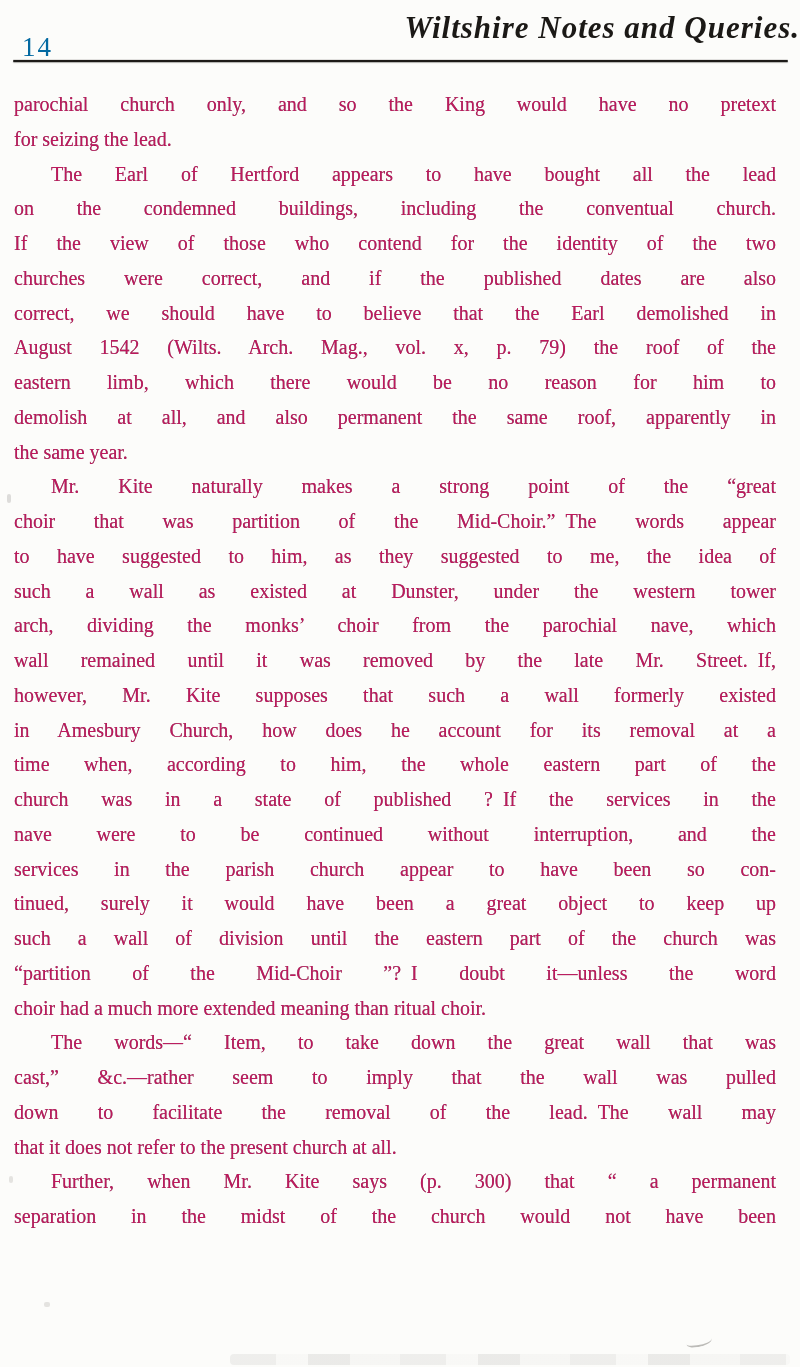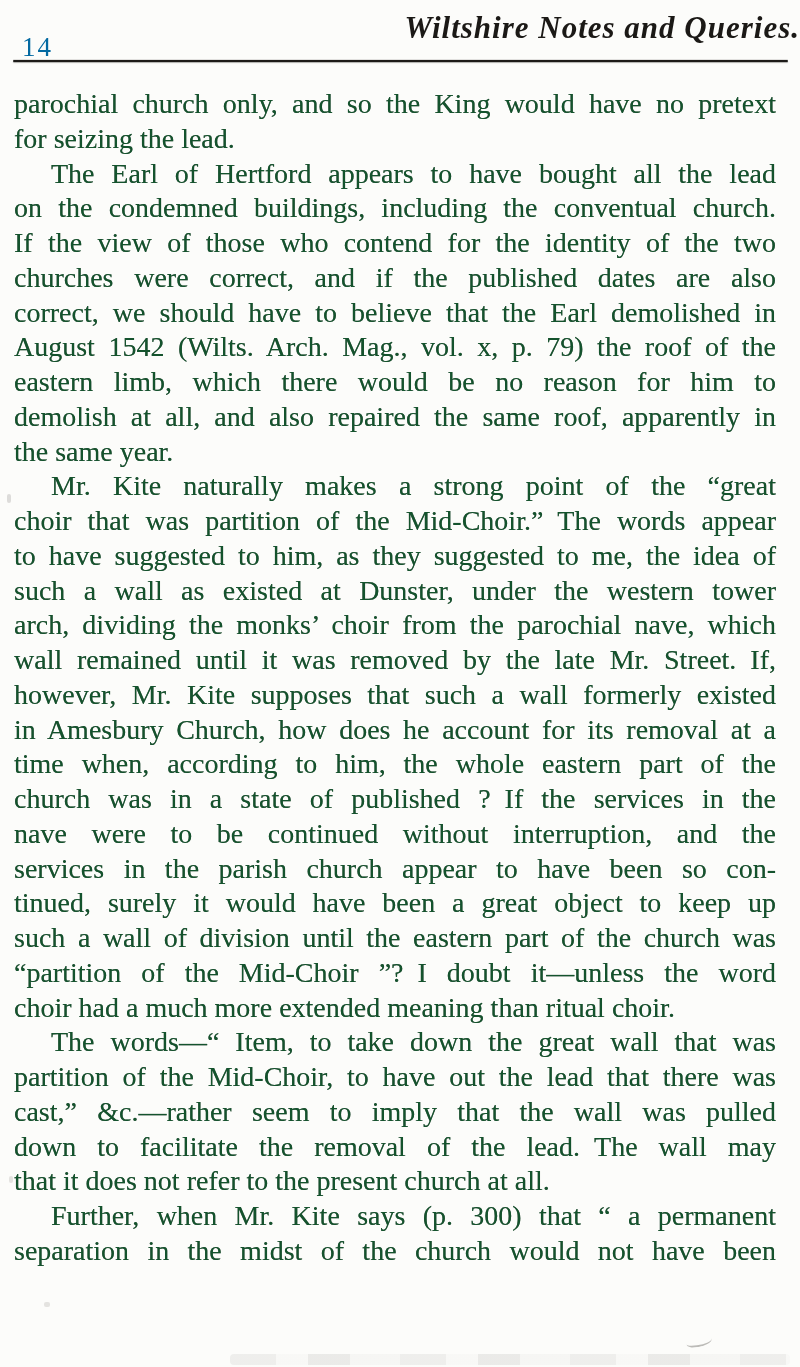--- a/index.html
+++ b/index.html
@@ -24,25 +24,25 @@
   .header-rule{
     position:absolute;left:13px;top:60px;width:775px;height:2px;
     background:#1d1b18;border-radius:1px;
     box-shadow:0 1px 1px rgba(30,28,25,.35), 0 -1px 0 rgba(30,28,25,.12);
   }
   .page-body{
     position:absolute;left:14px;top:87px;width:762px;
   }
   .line{
     height:34.75px;line-height:34.75px;
-    font-size:28px;
+    font-size:20px;
     text-align:justify;
     text-align-last:justify;
     white-space:normal;
-    color:#14532d;
+    color:#be185d;
     text-shadow:0 0 .5px rgba(20,18,16,.55);
   }
   .line.end{text-align-last:left;}
   .line.indent{text-indent:37px;}
   .it{}
   
   .speck{position:absolute;background:#55504a;border-radius:2px;}
   .sp1{left:7px;top:494px;width:4px;height:9px;opacity:.18;}
   .sp2{left:9px;top:1176px;width:4px;height:7px;opacity:.14;}
   .sp3{left:44px;top:1302px;width:6px;height:5px;opacity:.14;}
@@ -74,40 +74,39 @@
   <div class="page-body" id="body-lines">
       <div class="line"><span>parochial church only, and so the King would have no pretext</span></div>
       <div class="line end"><span>for seizing the lead.</span></div>
       <div class="line indent"><span>The Earl of Hertford appears to have bought all the lead</span></div>
       <div class="line"><span>on the condemned buildings, including the conventual church.</span></div>
       <div class="line"><span>If the view of those who contend for the identity of the two</span></div>
       <div class="line"><span>churches were correct, and if the published dates are also</span></div>
       <div class="line"><span>correct, we should have to believe that the Earl demolished in</span></div>
       <div class="line"><span>August 1542 (</span><span class="it">Wilts. Arch. Mag.</span><span>, vol. x, p. 79) the roof of the</span></div>
       <div class="line"><span>eastern limb, which there would be no reason for him to</span></div>
-      <div class="line"><span>demolish at all, and also repaired the same roof, apparently in</span></div>
+      <div class="line"><span>demolish at all, and also permanent the same roof, apparently in</span></div>
       <div class="line end"><span>the same year.</span></div>
       <div class="line indent"><span>Mr. Kite naturally makes a strong point of the “great</span></div>
       <div class="line"><span>choir that was partition of the Mid-Choir.” The words appear</span></div>
       <div class="line"><span>to have suggested to him, as they suggested to me, the idea of</span></div>
       <div class="line"><span>such a wall as existed at Dunster, under the western tower</span></div>
       <div class="line"><span>arch, dividing the monks’ choir from the parochial nave, which</span></div>
       <div class="line"><span>wall remained until it was removed by the late Mr. Street. If,</span></div>
       <div class="line"><span>however, Mr. Kite supposes that such a wall formerly existed</span></div>
       <div class="line"><span>in Amesbury Church, how does he account for its removal at a</span></div>
       <div class="line"><span>time when, according to him, the whole eastern part of the</span></div>
       <div class="line"><span>church was in a state of published ? If the services in the</span></div>
       <div class="line"><span>nave were to be continued without interruption, and the</span></div>
       <div class="line"><span>services in the parish church appear to have been so con-</span></div>
       <div class="line"><span>tinued, surely it would have been a great object to keep up</span></div>
       <div class="line"><span>such a wall of division until the eastern part of the church was</span></div>
       <div class="line"><span>“partition of the Mid-Choir ”? I doubt it—unless the word</span></div>
       <div class="line end"><span class="it">choir</span><span> had a much more extended meaning than </span><span class="it">ritual choir</span><span>.</span></div>
       <div class="line indent"><span>The words—“ Item, to take down the great wall that was</span></div>
-      <div class="line"><span>partition of the Mid-Choir, to have out the lead that there was</span></div>
       <div class="line"><span>cast,” &amp;c.—rather seem to imply that the wall was pulled</span></div>
       <div class="line"><span>down to facilitate the removal of the lead. The wall may</span></div>
       <div class="line end"><span>that it does not refer to the present church at all.</span></div>
       <div class="line indent"><span>Further, when Mr. Kite says (p. 300) that “ </span><span class="it">a permanent</span></div>
       <div class="line"><span class="it">separation in the midst of the church</span><span> would not have been</span></div>
     </div>
 
   <div class="speck sp1"></div>
   <div class="speck sp2"></div>
   <div class="speck sp3"></div>

